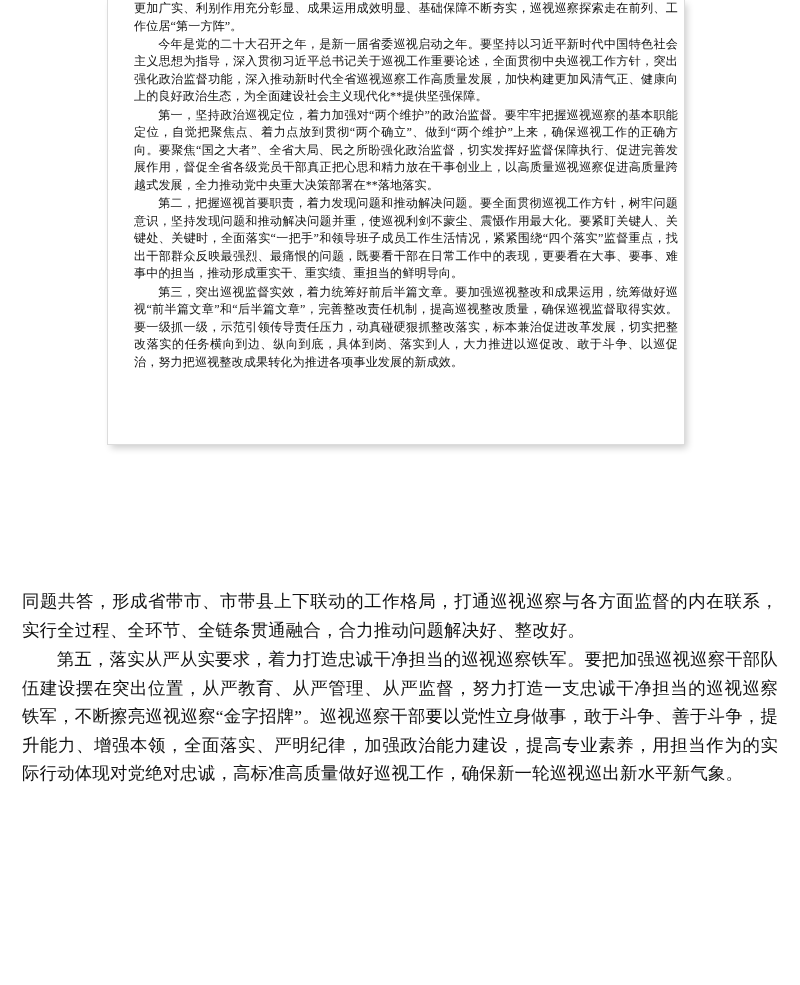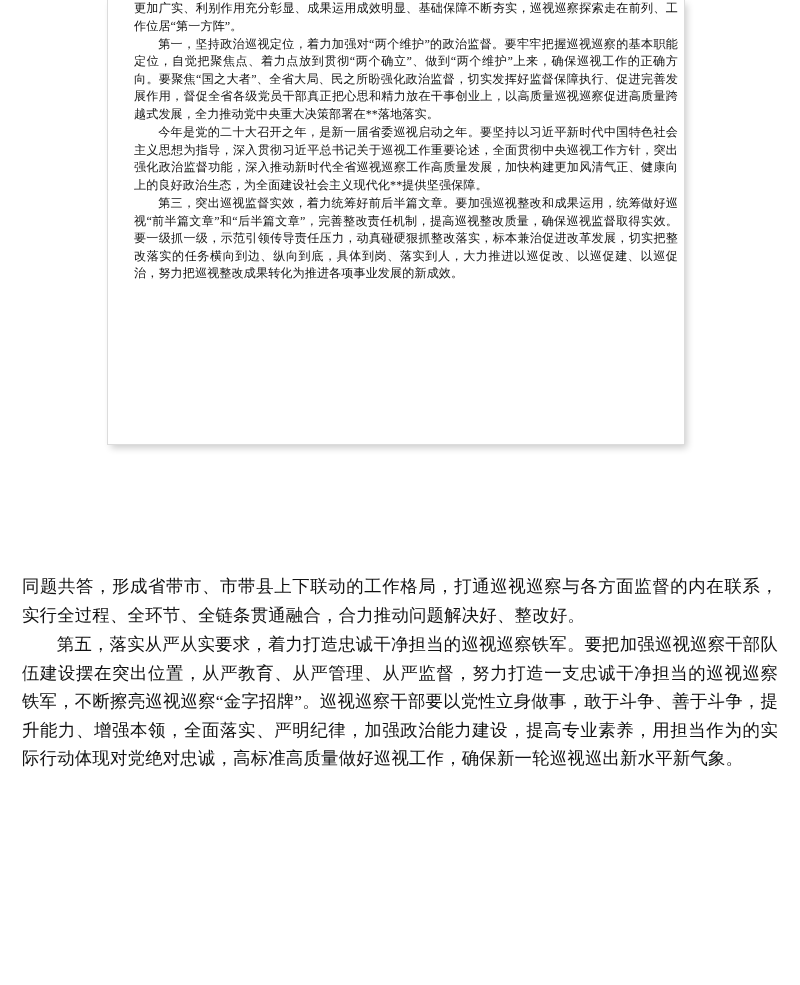--- a/index.html
+++ b/index.html
@@ -54,21 +54,21 @@
     width: 100%;
     height: 10px;
     background: linear-gradient(to bottom, rgba(255,255,255,0), rgba(255,255,255,1));
     pointer-events: none;
   }
 
   
   .body-text {
     position: absolute;
     left: 22px;
-    top: 572px;
+    top: 587px;
     width: 756px;
   }
   .body-text p {
     margin: 0 0 1px 0;
     font-size: 17.4px;
     line-height: 28.5px;
     text-align: justify;
     text-justify: inter-ideograph;
     color: #111111;
     letter-spacing: 0.2px;
@@ -76,23 +76,24 @@
   .body-text p.indent {
     text-indent: 2em;
   }
 </style>
 </head>
 <body>
 
 <div class="doc-preview">
   <div class="doc-preview-inner">
     <p>更加广实、利别作用充分彰显、成果运用成效明显、基础保障不断夯实，巡视巡察探索走在前列、工作位居“第一方阵”。</p>
+    <p class="indent">今年是党的二十大召开之年，是新一届省委巡视启动之年。要坚持以习近平新时代中国特色社会主义思想为指导，深入贯彻习近平总书记关于巡视工作重要论述，全面贯彻中央巡视工作方针，突出强化政治监督功能，深入推动新时代全省巡视巡察工作高质量发展，加快构建更加风清气正、健康向上的良好政治生态，为全面建设社会主义现代化**提供坚强保障。</p>
     <p class="indent">第一，坚持政治巡视定位，着力加强对“两个维护”的政治监督。要牢牢把握巡视巡察的基本职能定位，自觉把聚焦点、着力点放到贯彻“两个确立”、做到“两个维护”上来，确保巡视工作的正确方向。要聚焦“国之大者”、全省大局、民之所盼强化政治监督，切实发挥好监督保障执行、促进完善发展作用，督促全省各级党员干部真正把心思和精力放在干事创业上，以高质量巡视巡察促进高质量跨越式发展，全力推动党中央重大决策部署在**落地落实。</p>
-    <p class="indent">今年是党的二十大召开之年，是新一届省委巡视启动之年。要坚持以习近平新时代中国特色社会主义思想为指导，深入贯彻习近平总书记关于巡视工作重要论述，全面贯彻中央巡视工作方针，突出强化政治监督功能，深入推动新时代全省巡视巡察工作高质量发展，加快构建更加风清气正、健康向上的良好政治生态，为全面建设社会主义现代化**提供坚强保障。</p>
-    <p class="indent">第三，突出巡视监督实效，着力统筹好前后半篇文章。要加强巡视整改和成果运用，统筹做好巡视“前半篇文章”和“后半篇文章”，完善整改责任机制，提高巡视整改质量，确保巡视监督取得实效。要一级抓一级，示范引领传导责任压力，动真碰硬狠抓整改落实，标本兼治促进改革发展，切实把整改落实的任务横向到边、纵向到底，具体到岗、落实到人，大力推进以巡促改、以巡促建、以巡促治，努力把巡视整改成果转化为推进各项事业发展的新成效。</p>
+    <p class="indent">第二，把握巡视首要职责，着力发现问题和推动解决问题。要全面贯彻巡视工作方针，树牢问题意识，坚持发现问题和推动解决问题并重，使巡视利剑不蒙尘、震慑作用最大化。要紧盯关键人、关键处、关键时，全面落实“一把手”和领导班子成员工作生活情况，紧紧围绕“四个落实”监督重点，找出干部群众反映最强烈、最痛恨的问题，既要看干部在日常工作中的表现，更要看在大事、要事、难事中的担当，推动形成重实干、重实绩、重担当的鲜明导向。</p>
+    <p class="indent">第三，突出巡视监督实效，着力统筹好前后半篇文章。要加强巡视整改和成果运用，统筹做好巡视“前半篇文章”和“后半篇文章”，完善整改责任机制，提高巡视整改质量，确保巡视监督取得实效。要一级抓一级，示范引领传导责任压力，动真碰硬狠抓整改落实，标本兼治促进改革发展，切实把整改落实的任务横向到边、纵向到底，具体到岗、落实到人，大力推进以巡促改、敢于斗争、以巡促治，努力把巡视整改成果转化为推进各项事业发展的新成效。</p>
   </div>
   <div class="fade-bottom"></div>
 </div>
 
 <div class="body-text">
   <p>同题共答，形成省带市、市带县上下联动的工作格局，打通巡视巡察与各方面监督的内在联系，实行全过程、全环节、全链条贯通融合，合力推动问题解决好、整改好。</p>
   <p class="indent">第五，落实从严从实要求，着力打造忠诚干净担当的巡视巡察铁军。要把加强巡视巡察干部队伍建设摆在突出位置，从严教育、从严管理、从严监督，努力打造一支忠诚干净担当的巡视巡察铁军，不断擦亮巡视巡察“金字招牌”。巡视巡察干部要以党性立身做事，敢于斗争、善于斗争，提升能力、增强本领，全面落实、严明纪律，加强政治能力建设，提高专业素养，用担当作为的实际行动体现对党绝对忠诚，高标准高质量做好巡视工作，确保新一轮巡视巡出新水平新气象。</p>
 </div>
 
 </body></html>

